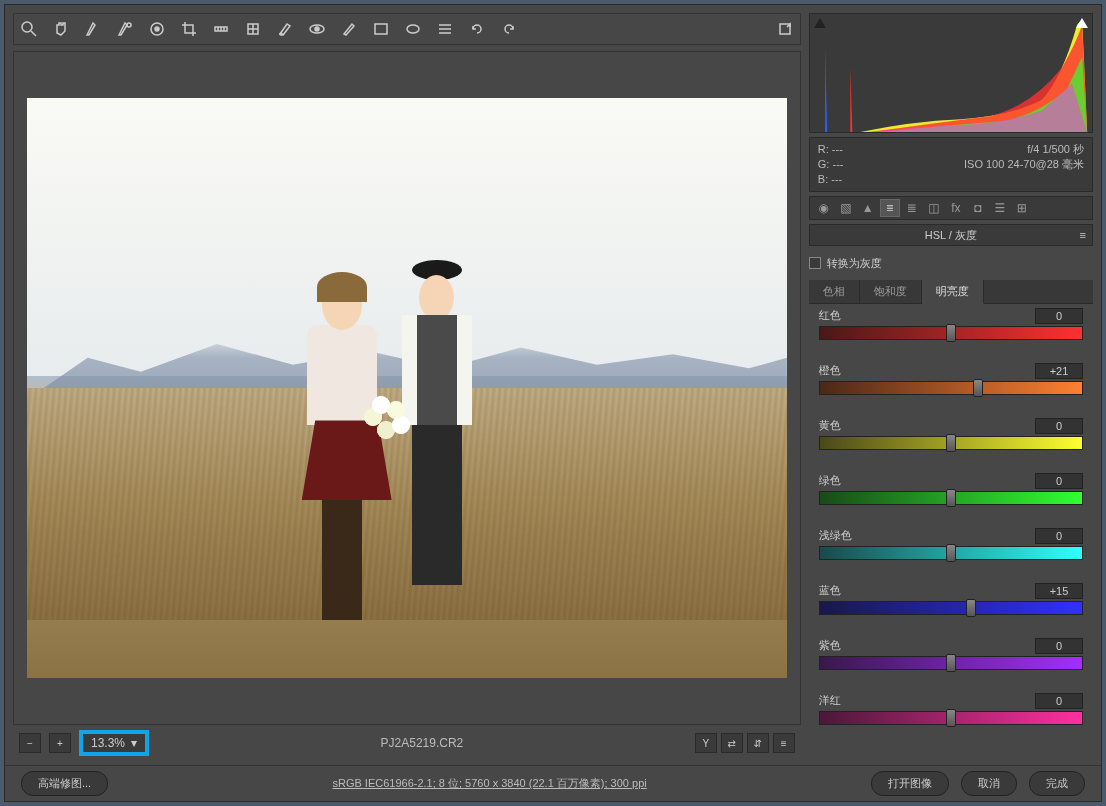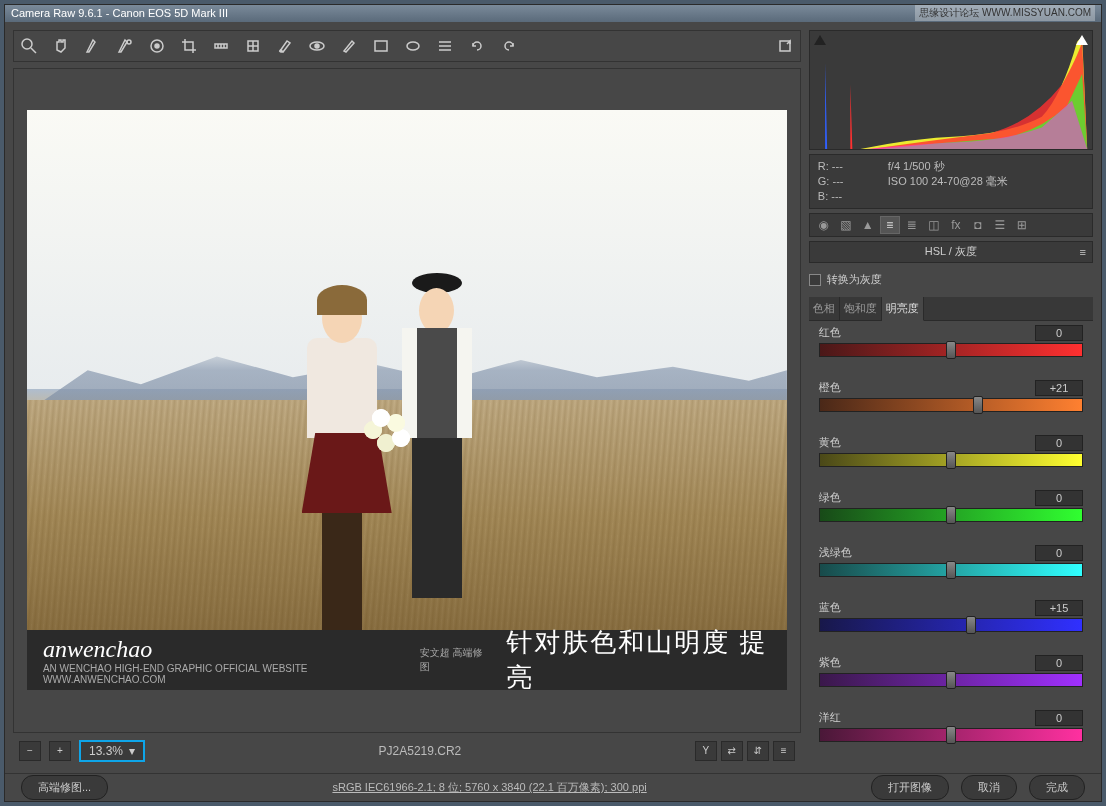--- a/index.html
+++ b/index.html
@@ -32,42 +32,42 @@
 .person2 .body { width: 70px; height: 110px; background: #f5f5f0; margin: -5px auto 0; position: relative; }
 .person2 .vest { position: absolute; top: 0; left: 15px; right: 15px; bottom: 0; background: #4a4a4a; }
 .person2 .legs { width: 50px; height: 160px; background: #2a2a2a; margin: 0 auto; }
 .flowers { position: absolute; left: 40%; top: 40%; width: 60px; height: 60px; }
 .flowers::before, .flowers::after { content:''; position:absolute; width:18px; height:18px; background:#fff; border-radius:50%; box-shadow: 15px 5px 0 #fafae0, -8px 12px 0 #f5f5d8, 20px 20px 0 #fff, 5px 25px 0 #f0f0d0; }
 .photo-footer { position: absolute; bottom: 0; left: 0; right: 0; height: 60px; background: #2a2a2a; display: flex; align-items: center; padding: 0 16px; gap: 20px; }
 .logo-text { font-family: cursive; font-size: 24px; font-style: italic; color: #fff; }
 .logo-sub { font-size: 10px; color: #aaa; }
 .photo-caption { margin-left: auto; font-size: 26px; color: #fff; letter-spacing: 2px; }
 .bottom-bar { height: 28px; display: flex; align-items: center; padding: 0 6px; gap: 8px; margin-top: 4px; }
-.zoom-controls { display: flex; align-items: center; gap: 6px; background: #3a3a3a; border: 2px solid #0ea5e9; padding: 2px 8px; }
+.zoom-controls { display: flex; align-items: center; gap: 6px; background: #3a3a3a; border: 4px solid #0ea5e9; padding: 2px 8px; }
 .filename { margin: 0 auto; color: #bbb; font-size: 12px; }
 .bottom-icons { display: flex; gap: 4px; }
 .btn-icon { width: 22px; height: 20px; border: 1px solid #2a2a2a; background: #3a3a3a; display: flex; align-items: center; justify-content: center; cursor: pointer; font-size: 10px; }
 .right-panel { width: 285px; display: flex; flex-direction: column; gap: 4px; }
 .histogram-box { height: 120px; background: #3a3a3a; border: 1px solid #2a2a2a; position: relative; overflow: hidden; }
 .hist-svg { width: 100%; height: 100%; }
 .shadow-clip, .highlight-clip { position: absolute; top: 4px; width: 0; height: 0; border-left: 6px solid transparent; border-right: 6px solid transparent; border-bottom: 10px solid #222; }
 .shadow-clip { left: 4px; }
 .highlight-clip { right: 4px; border-bottom-color: #fff; }
 .info-box { background: #3a3a3a; border: 1px solid #2a2a2a; padding: 4px 8px; display: flex; font-size: 11px; color: #bbb; }
 .rgb-vals { width: 70px; line-height: 15px; }
-.exif { flex: 1; text-align: left; line-height: 15px; }
+.exif { flex: 1; text-align: right; line-height: 15px; }
 .tab-strip { height: 24px; background: #3a3a3a; border: 1px solid #2a2a2a; display: flex; align-items: center; padding: 0 4px; gap: 2px; }
 .tab-icon { width: 20px; height: 18px; display: flex; align-items: center; justify-content: center; cursor: pointer; color: #999; border: 1px solid transparent; }
 .tab-icon.active { background: #555; border-color: #666; color: #ddd; }
 .panel-header { height: 22px; background: #3a3a3a; border: 1px solid #2a2a2a; display: flex; align-items: center; justify-content: center; font-size: 11px; color: #ccc; position: relative; }
 .panel-menu { position: absolute; right: 6px; cursor: pointer; }
 .checkbox-row { height: 26px; display: flex; align-items: center; gap: 6px; font-size: 11px; }
 .checkbox { width: 12px; height: 12px; border: 1px solid #888; background: #3a3a3a; cursor: pointer; }
 .sub-tabs { height: 24px; background: #383838; display: flex; border-bottom: 1px solid #2a2a2a; }
-.sub-tab { padding: 4px 4px; font-size: 11px; color: #999; cursor: pointer; border-right: 1px solid #2a2a2a; }
+.sub-tab { padding: 4px 14px; font-size: 11px; color: #999; cursor: pointer; border-right: 1px solid #2a2a2a; }
 .sub-tab.active { background: #474747; color: #ddd; border-bottom: 1px solid #474747; margin-bottom: -1px; }
 .default-label { text-align: center; padding: 8px 0 4px; font-size: 11px; color: #ccc; }
 .sliders { padding: 0 10px; }
 .slider-row { margin-bottom: 23px; }
 .slider-labels { display: flex; justify-content: space-between; font-size: 11px; color: #ccc; margin-bottom: 2px; }
 .slider-value { width: 48px; text-align: center; background: #333; border: 1px solid #222; color: #ccc; font-size: 11px; padding: 1px 0; }
 .slider-track { height: 14px; position: relative; border: 1px solid #222; }
 .slider-thumb { position: absolute; top: -3px; width: 10px; height: 18px; background: linear-gradient(#888, #555); border: 1px solid #222; border-radius: 2px; transform: translateX(-50%); cursor: pointer; }
 .track-red { background: linear-gradient(to right, #4a1818, #ff3030); }
 .track-orange { background: linear-gradient(to right, #4a2818, #ff8030); }
@@ -78,24 +78,20 @@
 .track-purple { background: linear-gradient(to right, #3a184a, #a030ff); }
 .track-magenta { background: linear-gradient(to right, #4a1838, #ff30a0); }
 .footer { height: 36px; background: #474747; display: flex; align-items: center; padding: 0 16px; gap: 12px; border-top: 1px solid #333; }
 .btn { padding: 4px 16px; background: #3a3a3a; border: 1px solid #222; border-radius: 12px; color: #ccc; font-size: 11px; cursor: pointer; }
 .footer-info { flex: 1; text-align: center; font-size: 11px; color: #bbb; text-decoration: underline; cursor: pointer; }
 </style>
 </head>
 <body>
 
 <div class="window">
-  <div class="titlebar">
-    <span>Camera Raw 9.6.1  -  Canon EOS 5D Mark III</span>
-    <span class="watermark">思缘设计论坛 WWW.MISSYUAN.COM</span>
-  </div>
   <div class="content">
     <div class="left-panel">
       <div class="toolbar">
         <span class="tool-icon">
             <svg viewBox="0 0 16 16">
               <circle cx="6" cy="6" r="5"></circle>
               <line x1="10" y1="10" x2="15" y2="15"></line>
             </svg>
           </span>
         <span class="tool-icon">
@@ -212,28 +208,20 @@
             <div class="person2">
                 <div class="hat"></div>
                 <div class="head"></div>
                 <div class="body">
                   <div class="vest"></div>
                 </div>
                 <div class="legs"></div>
               </div>
             <div class="flowers"></div>
           </div>
-          <div class="photo-footer">
-            <div>
-              <div class="logo-text">anwenchao</div>
-              <div class="logo-sub">AN WENCHAO HIGH-END GRAPHIC OFFICIAL WEBSITE WWW.ANWENCHAO.COM</div>
-            </div>
-            <div class="logo-sub" style="align-self:center">安文超 高端修图</div>
-            <div class="photo-caption">针对肤色和山明度  提亮</div>
-          </div>
         </div>
       </div>
 
       <div class="bottom-bar">
         <span class="btn-icon">−</span>
         <span class="btn-icon">+</span>
         <div class="zoom-controls">
           <span>13.3%</span>
           <span>▾</span>
         </div>

